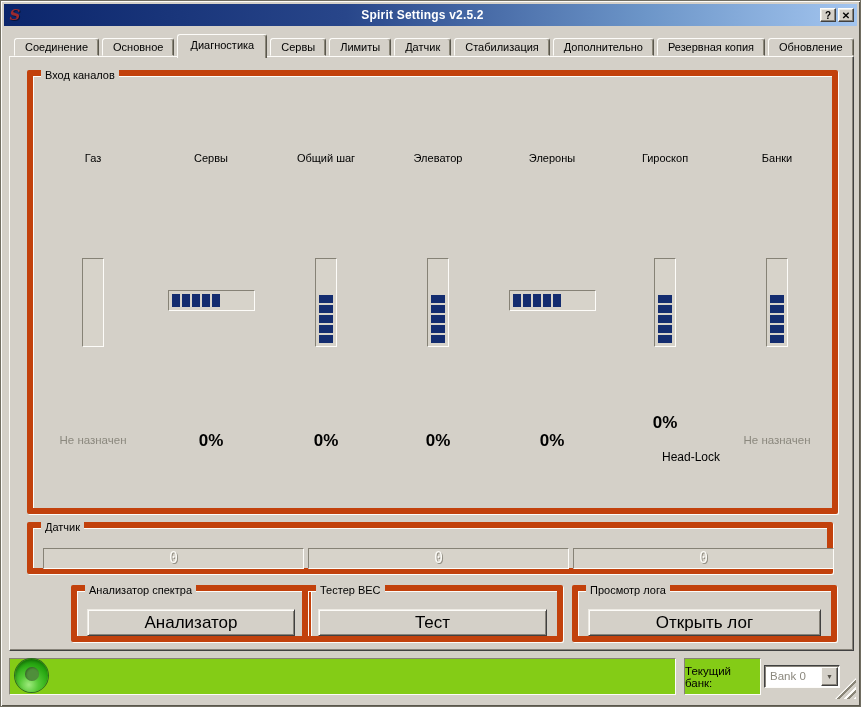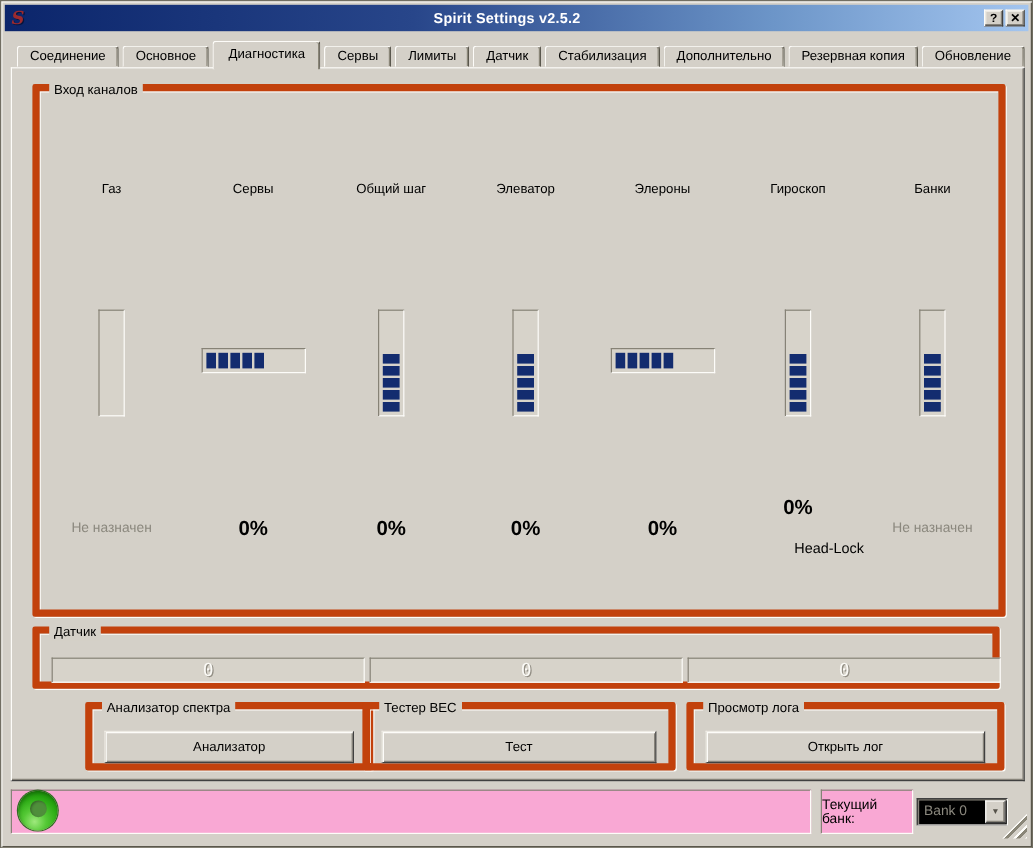--- a/index.html
+++ b/index.html
@@ -42,30 +42,30 @@
   .ch-sub{position:absolute;top:374px;width:100%;text-align:right;font-size:12px;color:#000;}
   .ch-unassigned{position:absolute;top:358px;width:100%;text-align:center;font-size:11.5px;color:#8b887e;}
   .sensor-bar{position:absolute;top:20px;height:21px;width:261px;background:#d7d3ca;
     border:1px solid;border-color:#868276 #fdfcf9 #fdfcf9 #868276;
     display:flex;align-items:center;justify-content:center;}
   .lcd{font-family:"DejaVu Sans Mono",monospace;font-size:15px;line-height:15px;color:#fbfaf6;
     text-shadow:1px 1px 0 #928e84;}
   .gb-btn{position:absolute;left:10px;right:10px;top:18px;height:27px;background:#d4d0c8;
     border:1px solid;border-color:#eeebe4 #404040 #404040 #eeebe4;
     box-shadow:inset 1px 1px 0 #fdfcf9,inset -1px -1px 0 #87837a;
-    font-size:11px;display:flex;align-items:center;justify-content:center;cursor:default;}
-  .status-panel{position:absolute;top:657px;height:37px;background:#f9a8d4;
+    font-size:17px;display:flex;align-items:center;justify-content:center;cursor:default;}
+  .status-panel{position:absolute;top:657px;height:37px;background:#84cc16;
     border:1px solid;border-color:#868276 #fdfcf9 #fdfcf9 #868276;}
   .led{position:absolute;left:14px;top:658px;width:33px;height:33px;border-radius:50%;
     background:radial-gradient(circle at 42% 78%,#9fe97d 0%,#55c936 30%,#2cab15 60%,#168f06 85%,#0e7d02 100%);
     box-shadow:0 0 0 1px #2e6b22,inset 1px 2px 3px rgba(0,0,0,.25);}
   .led-core{position:absolute;left:10px;top:8px;width:14px;height:14px;border-radius:50%;
     background:#4f8f3b;box-shadow:inset 1px 1px 2px rgba(0,0,0,.3);}
   .bank-label{left:683px;width:77px;display:flex;align-items:center;justify-content:center;font-size:11.5px;}
-  .combo{position:absolute;left:763px;top:664px;width:76px;height:23px;background:#000000;
+  .combo{position:absolute;left:763px;top:664px;width:76px;height:23px;background:#ffffff;
     border:1px solid;border-color:#404040 #fdfcf9 #fdfcf9 #404040;box-shadow:inset 1px 1px 0 #87837a;}
   .combo-value{position:absolute;left:5px;top:4px;font-size:11.5px;color:#8b887e;}
   .combo-arrow{position:absolute;right:1px;top:1px;bottom:1px;width:17px;background:#d4d0c8;
     border:1px solid;border-color:#fdfcf9 #404040 #404040 #fdfcf9;box-shadow:inset -1px -1px 0 #87837a;
     display:flex;align-items:center;justify-content:center;font-size:7px;color:#55524a;}
   .grip{position:absolute;right:4px;bottom:7px;width:21px;height:21px;
     clip-path:polygon(100% 0,100% 100%,0 100%);
     background:repeating-linear-gradient(135deg,#fdfcf9 0 2px,#8a8678 2px 4px,#d4d0c8 4px 7px);}
 </style>
 </head>

